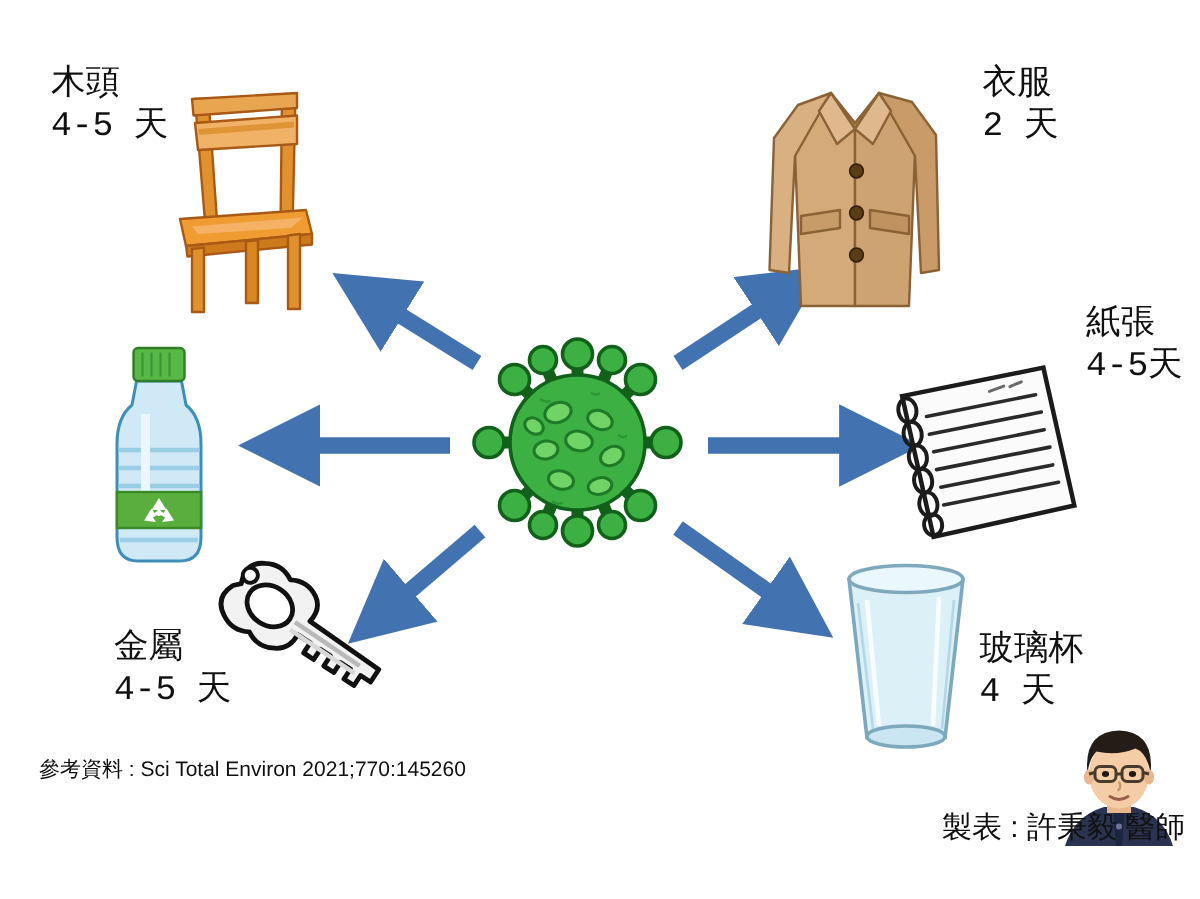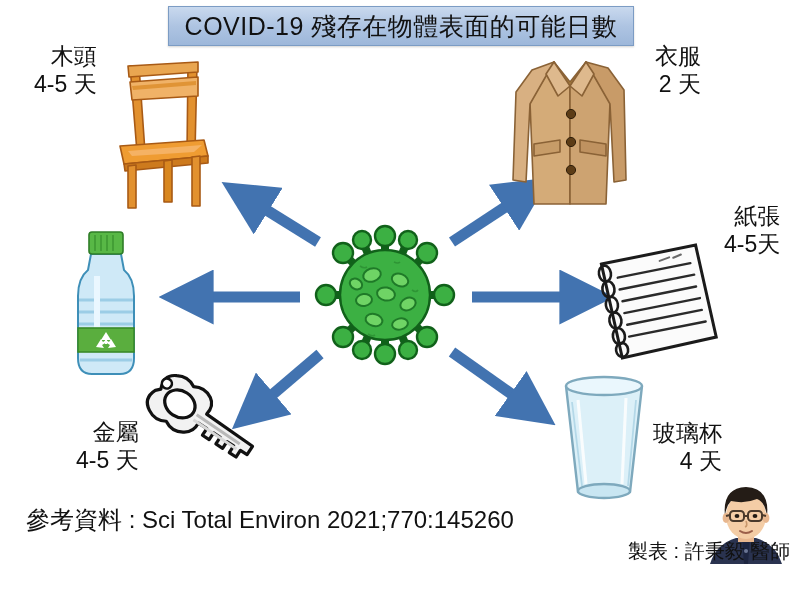--- a/index.html
+++ b/index.html
@@ -18,34 +18,34 @@
     background:linear-gradient(to bottom,#c9d9ee 0%,#aec4e2 50%,#9db7da 100%);
     border:1px solid #7c9cc4;
     box-shadow:0 1px 2px rgba(0,0,0,.18);
     display:flex;align-items:center;justify-content:center;
   }
   .title-text{
     font-size:25px;color:#111;letter-spacing:.5px;white-space:nowrap;
   }
 
   
-  .lbl{position:absolute;color:#111;text-align:right;line-height:1.22;
-       font-size:23px;white-space:nowrap;}
+  .lbl{position:absolute;color:#111;text-align:left;line-height:1.22;
+       font-size:23px;white-space:nowrap;font-family:Liberation Mono, monospace;}
   .lbl .l1{display:block;}
   .lbl .l2{display:block;}
 
   #lbl-wood   {left:34px; top:42px;}
   #lbl-cloth  {left:655px;top:42px;}
   #lbl-plastic{left:6px;  top:222px;}
   #lbl-paper  {left:692px;top:202px;margin-left:32px;}
   #lbl-metal  {left:44px; top:418px;margin-left:32px;}
   #lbl-glass  {left:653px;top:419px;}
 
   
-  .ref{position:absolute;left:26px;top:504px;font-size:24px;color:#111;white-space:nowrap;}
+  .ref{position:absolute;left:26px;top:504px;font-size:14px;color:#111;white-space:nowrap;}
   .credit{position:absolute;left:628px;top:538px;font-size:20px;color:#111;white-space:nowrap;}
 
   
   .art{position:absolute;}
   #art-chair {left:108px;top:56px;width:104px;height:155px;}
   #art-coat  {left:512px;top:52px;width:116px;height:160px;}
   #art-bottle{left:66px; top:228px;width:80px;height:152px;}
   #art-paper {left:592px;top:248px;width:128px;height:108px;}
   #art-key   {left:128px;top:368px;width:126px;height:122px;}
   #art-glass {left:552px;top:372px;width:104px;height:132px;}
@@ -73,23 +73,20 @@
 
     <line x1="300" y1="297" x2="185" y2="297" stroke="#4273b0" stroke-width="11" marker-end="url(#ah)"></line>
 
     <line x1="472" y1="297" x2="588" y2="297" stroke="#4273b0" stroke-width="11" marker-end="url(#ah)"></line>
 
     <line x1="320" y1="354" x2="252" y2="412" stroke="#4273b0" stroke-width="11" marker-end="url(#ah)"></line>
 
     <line x1="452" y1="352" x2="534" y2="410" stroke="#4273b0" stroke-width="11" marker-end="url(#ah)"></line>
   </svg>
 
-  <div class="title-box">
-    <span class="title-text">COVID-19 殘存在物體表面的可能日數</span>
-  </div>
 
   <div class="art" id="art-virus">
     <svg width="146" height="146" viewBox="0 0 146 146">
       <g stroke="#11611a" stroke-width="2.4">
         <g fill="#3cb043">
           <g>
             <line x1="73" y1="73" x2="73" y2="16" stroke-width="8"></line>
             <circle cx="73" cy="14" r="10"></circle>
             <line x1="73" y1="73" x2="73" y2="130" stroke-width="8"></line>
             <circle cx="73" cy="132" r="10"></circle>

